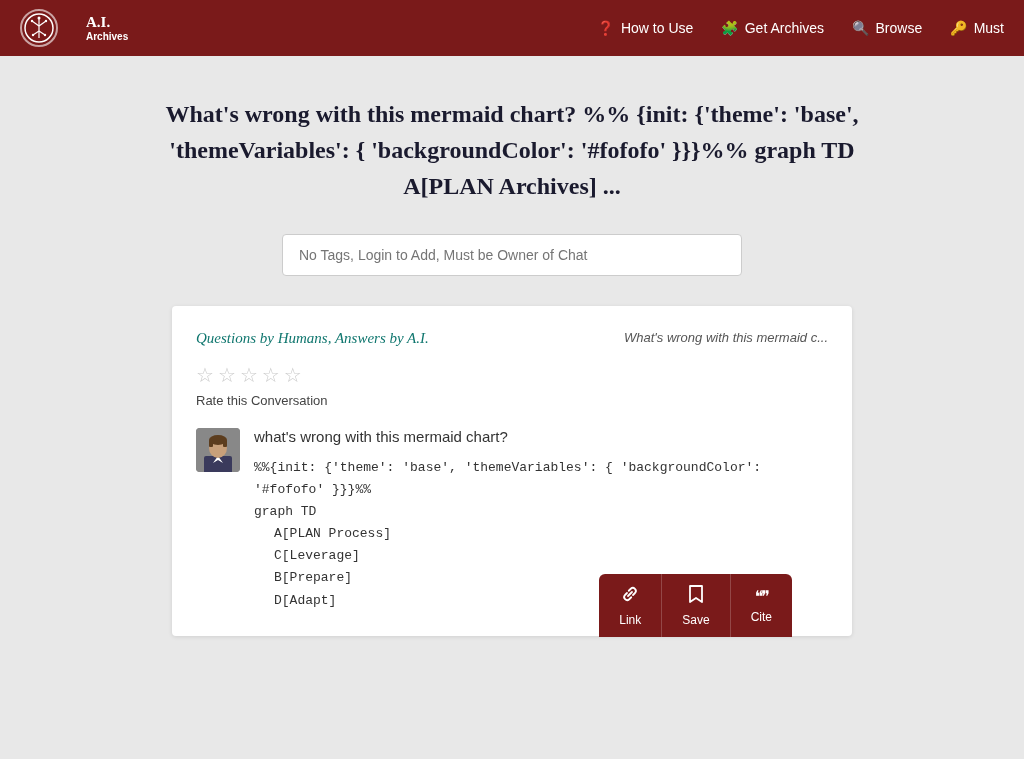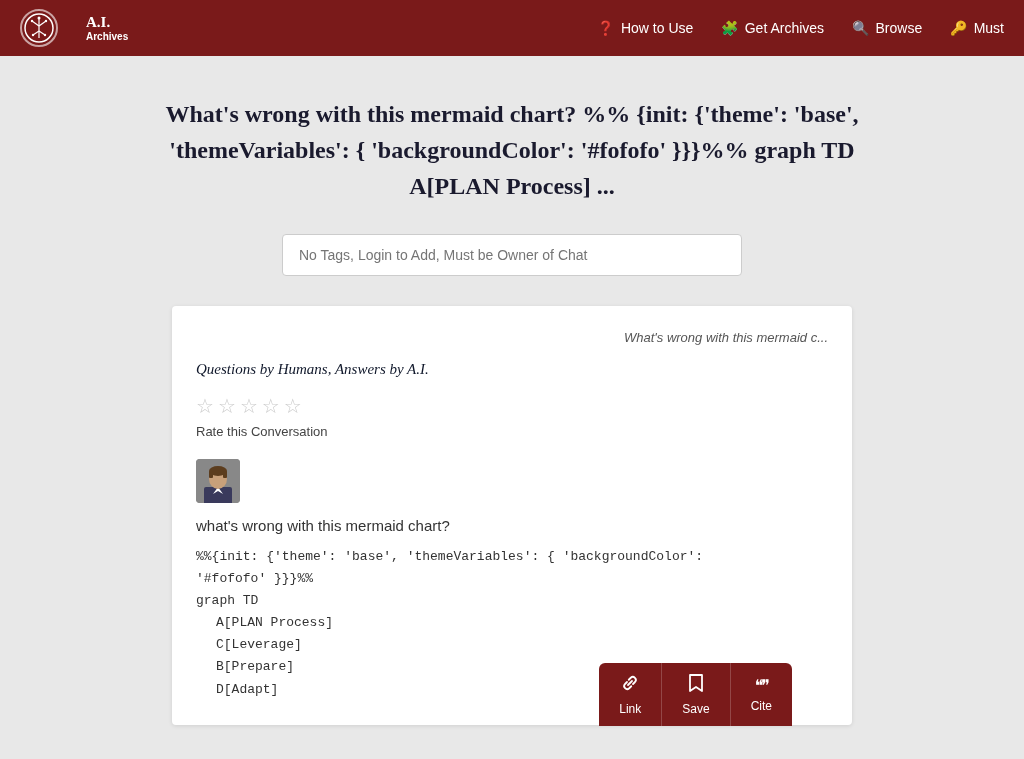--- a/index.html
+++ b/index.html
@@ -93,23 +93,22 @@
 
     .card-header {
       display: flex;
       justify-content: space-between;
       align-items: flex-start;
       margin-bottom: 16px;
     }
 
     .card-header-left {
       font-size: 15px;
-      color: #0f172a;
+      color: #0f766e;
       font-style: italic;
-      margin-top: 31px;
     }
 
     .card-header-right {
       font-size: 13px;
       color: #555;
       font-family: Arial, sans-serif;
       font-style: italic;
     }
 
     .stars {
@@ -126,21 +125,20 @@
       font-size: 13px;
       color: #444;
       margin-bottom: 20px;
       font-family: Arial, sans-serif;
     }
 
     .message-row {
       display: flex;
       gap: 14px;
       align-items: flex-start;
-      flex-direction: column;
     }
 
     .avatar {
       width: 44px;
       height: 44px;
       border-radius: 4px;
       background: #888;
       flex-shrink: 0;
       overflow: hidden;
       display: flex;
@@ -249,21 +247,21 @@
       <span>Browse</span>
     </a>
     <a class="nav-link" href="#">
       <span class="nav-icon">🔑</span>
       <span>Must</span>
     </a>
   </div>
 </nav>
 
 <div class="main-content">
-  <h1 class="page-title">What's wrong with this mermaid chart? %% {init: {'theme': 'base', 'themeVariables': { 'backgroundColor': '#fofofo' }}}%% graph TD A[PLAN Process] ...</h1>
+  <h1 class="page-title">What's wrong with this mermaid chart? %% {init: {'theme': 'base', 'themeVariables': { 'backgroundColor': '#fofofo' }}}%% graph TD A[PLAN Archives] ...</h1>
 
   <input class="tags-input" type="text" readonly="" placeholder="No Tags, Login to Add, Must be Owner of Chat" style="">
 
   <div class="conversation-card">
     <div class="card-header">
       <div class="card-header-left">Questions by Humans, Answers by A.I.</div>
       <div class="card-header-right">What's wrong with this mermaid c...</div>
     </div>
 
     <div class="stars">

